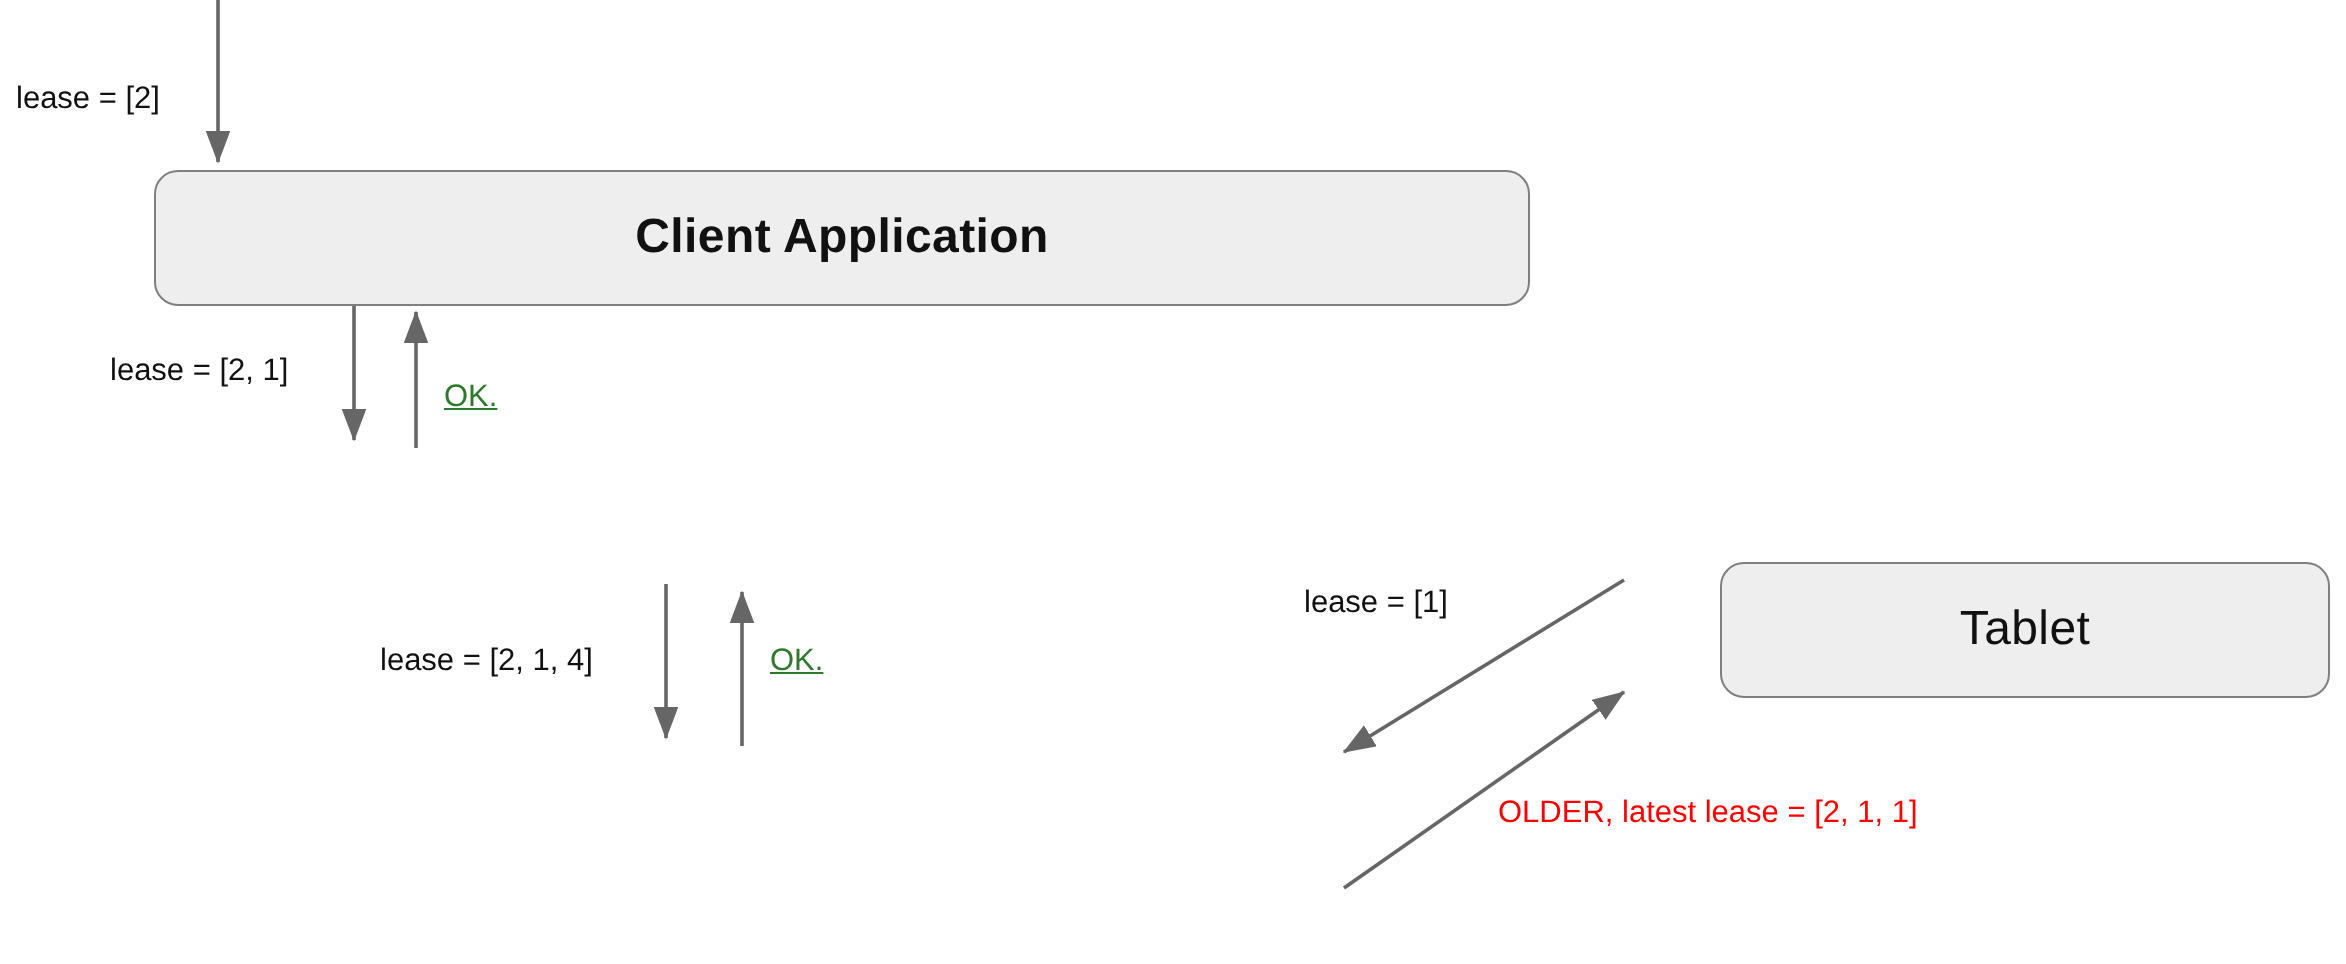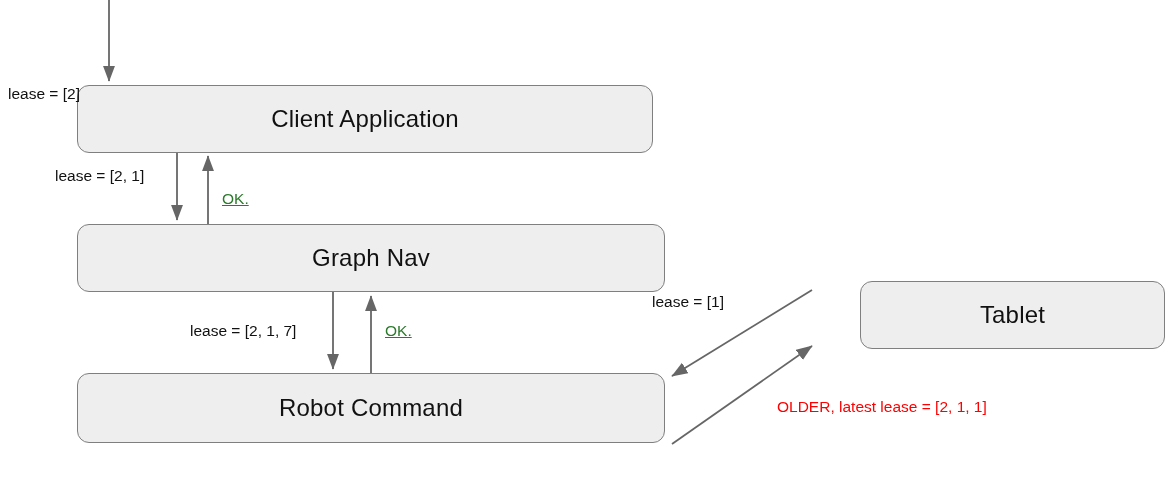--- a/index.html
+++ b/index.html
@@ -41,21 +41,20 @@
     color: #111111;
     white-space: nowrap;
     line-height: 1;
   }
   .edge-label.green {
     color: #2d7a2d;
     text-decoration: underline;
   }
   .edge-label.red {
     color: #fe0000;
-    margin-left: 28px;
   }
   svg.edges {
     position: absolute;
     left: 0;
     top: 0;
     width: 1173px;
     height: 482px;
     overflow: visible;
   }
 </style>
@@ -79,43 +78,37 @@
 
     <line x1="333" y1="292" x2="333" y2="369" stroke="#666666" stroke-width="1.8" marker-end="url(#arrowhead)"></line>
 
     <line x1="371" y1="373" x2="371" y2="296" stroke="#666666" stroke-width="1.8" marker-end="url(#arrowhead)"></line>
 
     <line x1="812" y1="290" x2="672" y2="376" stroke="#666666" stroke-width="1.8" marker-end="url(#arrowhead)"></line>
 
     <line x1="672" y1="444" x2="812" y2="346" stroke="#666666" stroke-width="1.8" marker-end="url(#arrowhead)"></line>
   </svg>
 
-  <div class="node" style="left:77px; top:85px; width:576px; height:68px;">
+  <div class="node" style="left:77px; top:85px; width:688px; height:68px;font-weight:bold;">
     <span class="node-label">Client Application</span>
   </div>
 
-  <div class="node" style="left:77px; top:224px; width:588px; height:68px;">
-    <span class="node-label">Graph Nav</span>
-  </div>
 
-  <div class="node" style="left:77px; top:373px; width:588px; height:70px;">
-    <span class="node-label">Robot Command</span>
-  </div>
 
   <div class="node" style="left:860px; top:281px; width:305px; height:68px;">
     <span class="node-label">Tablet</span>
   </div>
 
-  <div class="edge-label" style="left:8px; top:42px;margin-top:44px;">lease = [2]</div>
+  <div class="edge-label" style="left:8px; top:42px;">lease = [2]</div>
 
-  <div class="edge-label" style="left:55px; top:168px;">lease = [2, 1]</div>
+  <div class="edge-label" style="left:55px; top:178px;">lease = [2, 1]</div>
 
   <div class="edge-label green" style="left:222px; top:191px;">OK.</div>
 
-  <div class="edge-label" style="left:190px; top:323px;">lease = [2, 1, 7]</div>
+  <div class="edge-label" style="left:190px; top:323px;">lease = [2, 1, 4]</div>
 
   <div class="edge-label green" style="left:385px; top:323px;">OK.</div>
 
   <div class="edge-label" style="left:652px; top:294px;">lease = [1]</div>
 
   <div class="edge-label red" style="left:749px; top:399px;">OLDER, latest lease = [2, 1, 1]</div>
 
 </div>
 
 </body></html>

